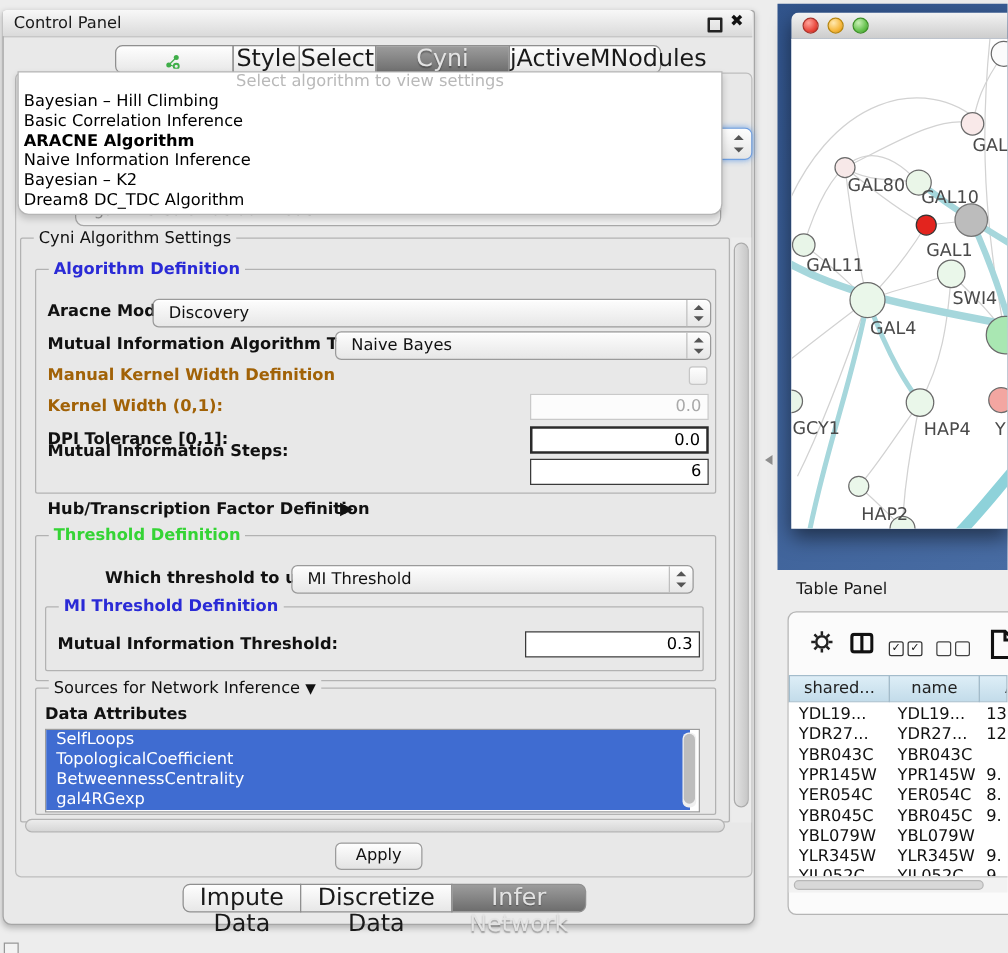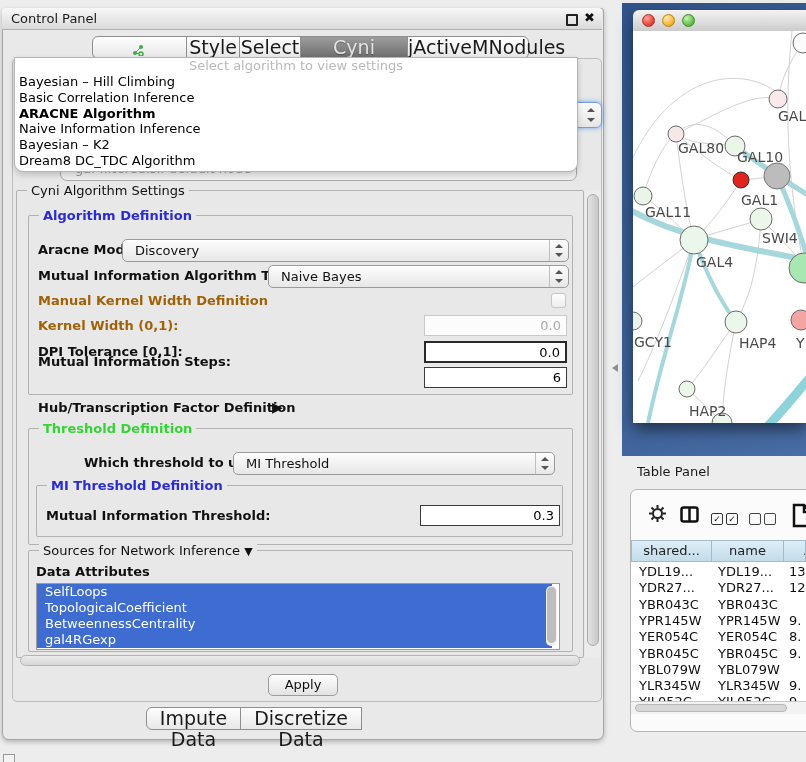--- a/index.html
+++ b/index.html
@@ -225,20 +225,21 @@
     </div>
 </div>
 
 <div class="abs hsb-thumb" style="left:20px;top:655px;width:560px;height:11px;"></div>
 
 <div class="abs btn" style="left:268px;top:674px;width:70px;height:22px;"><span>Apply</span></div>
 
 <div class="abs btab-row">
   <div class="tab first" style="width:95px;"><span>Impute Data</span></div>
   <div class="tab" style="width:122px;"><span>Discretize Data</span></div>
+  <div class="tab sel last" style="width:108px;"><span>Infer Network</span></div>
 </div>
 
 <div class="abs net-win">
   <div class="net-title">
     <span class="tl red"></span>
     <span class="tl yel"></span>
     <span class="tl grn"></span>
   </div>
   <div class="net-canvas">
     <svg width="173" height="392" viewBox="0 0 173 392">

